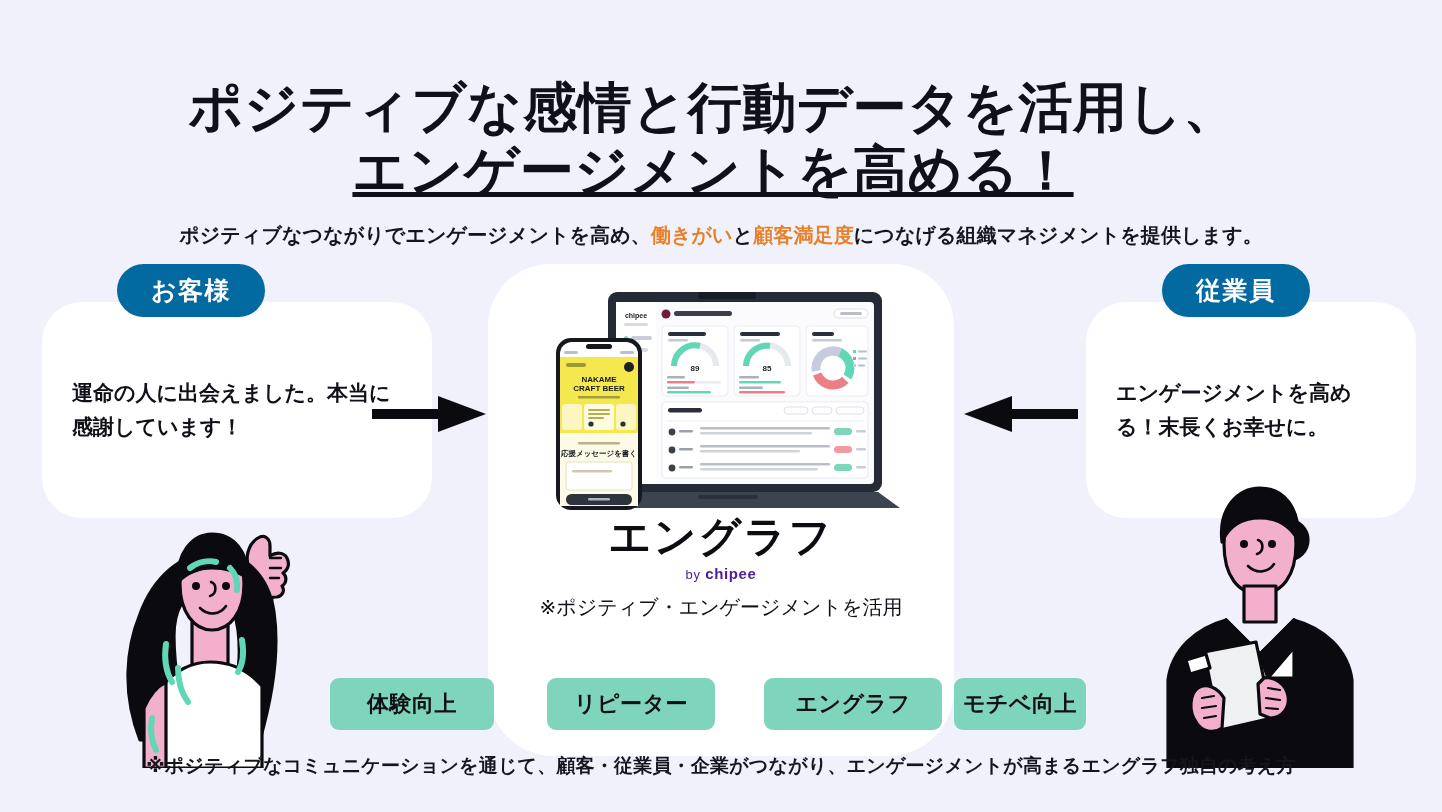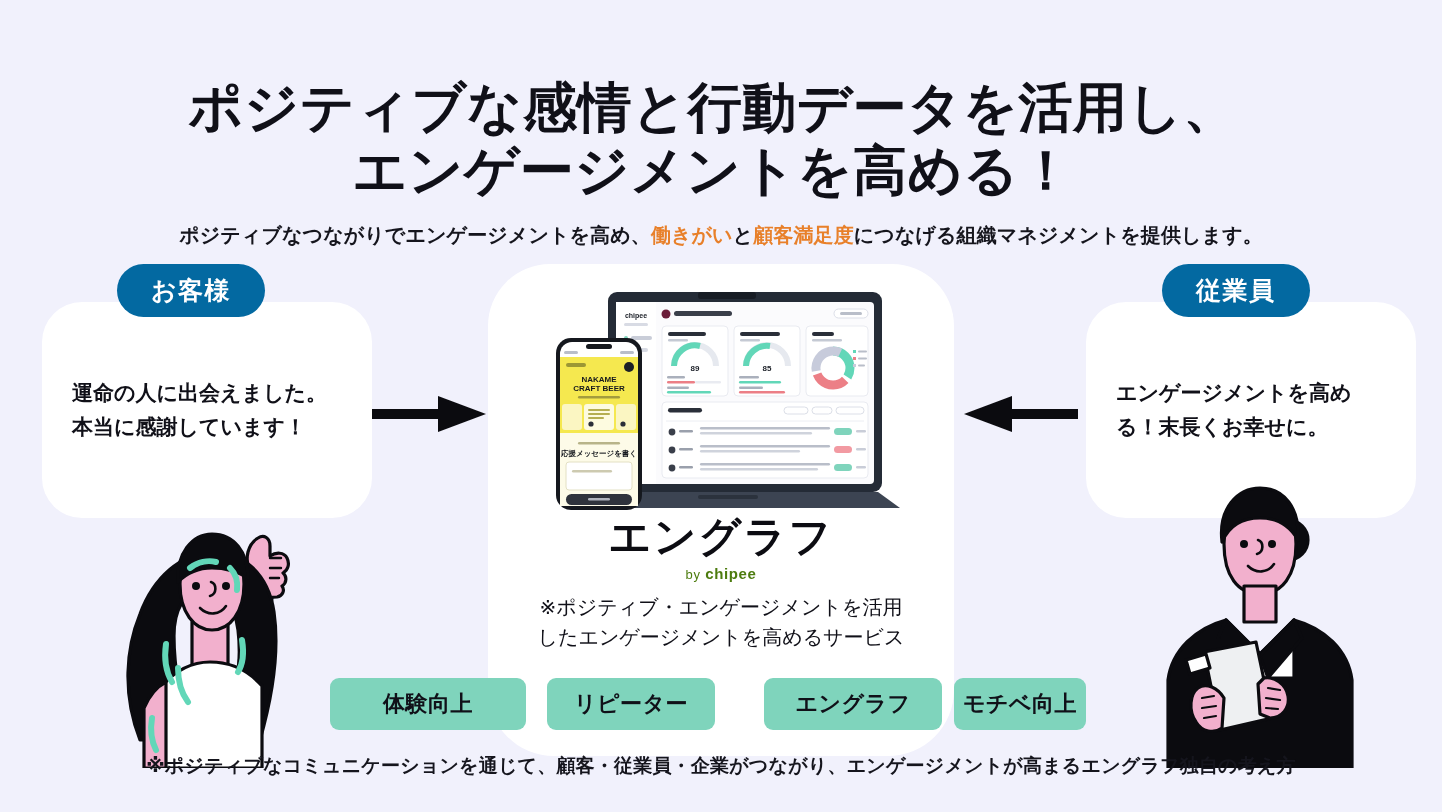--- a/index.html
+++ b/index.html
@@ -12,21 +12,21 @@
     -webkit-font-smoothing:antialiased;
   }
   .stage{position:absolute;inset:0;}
 
   
   .headline{
     position:absolute;left:0;right:16px;top:40px;text-align:center;
     font-size:54px;line-height:1.16;font-weight:700;letter-spacing:.5px;
     color:#101018;
   }
-  .headline .l2{display:block;}
+  .headline .l2{display:block;text-decoration:underline;}
 
   .subhead{
     position:absolute;left:0;right:0;top:202px;text-align:center;
     font-size:20px;font-weight:700;letter-spacing:.1px;color:#15151d;
     white-space:nowrap;
   }
   .subhead .hl{color:#e8802a;}
 
   
   .centre-panel{
@@ -35,21 +35,21 @@
   }
 
   
   .bubble{
     position:absolute;background:#ffffff;border-radius:40px;
     box-sizing:border-box;display:flex;align-items:center;
   }
   .bubble-text{
     font-size:21px;font-weight:700;line-height:1.62;color:#101018;
   }
-  .bubble.left{left:42px;top:302px;width:330px;height:216px;padding:0 30px;}
+  .bubble.left{left:42px;top:302px;width:390px;height:216px;padding:0 30px;}
   .bubble.right{left:1086px;top:302px;width:330px;height:216px;padding:0 30px;}
 
   .badge{
     position:absolute;height:53px;border-radius:27px;background:#0369a1;
     color:#ffffff;display:flex;align-items:center;justify-content:center;
     font-size:25px;font-weight:700;letter-spacing:1.5px;padding:0 34px;
     z-index:6;
   }
   .badge.left{left:117px;top:264px;}
   .badge.right{left:1162px;top:264px;}
@@ -69,37 +69,37 @@
 
   
   .logo-wrap{
     position:absolute;left:488px;top:516px;width:466px;text-align:center;
   }
   .logo-word{
     font-size:42px;font-weight:700;letter-spacing:2px;color:#0c0c12;
     line-height:1;font-family:"DejaVu Sans","Liberation Sans",sans-serif;
   }
   .logo-by{
-    margin-top:7px;font-size:15px;font-weight:700;letter-spacing:.6px;color:#4d7c0f;
+    margin-top:7px;font-size:15px;font-weight:700;letter-spacing:.6px;color:#4c1d95;
   }
   .logo-by .b{font-weight:400;font-size:13px;}
 
   .tagline{
     position:absolute;left:470px;top:592px;width:502px;text-align:center;
     font-size:20px;font-weight:400;line-height:1.52;color:#101018;
   }
 
   
   .pills{position:absolute;left:330px;top:678px;width:790px;height:52px;}
   .pill{
     position:absolute;top:0;height:52px;border-radius:9px;background:#7fd4bc;
     display:flex;align-items:center;justify-content:center;
     font-size:22px;font-weight:700;color:#101018;letter-spacing:.5px;
   }
-  .pill.p0{left:0px;width:196px;}
+  .pill.p0{left:0px;width:164px;}
   .pill.p1{left:190px;width:168px;margin-left:27px;}
   .pill.p2{left:434px;width:178px;}
   .pill.p3{left:624px;width:132px;}
 
   
   .footnote{
     position:absolute;left:0;right:0;bottom:14px;text-align:center;
     font-size:19px;font-weight:700;color:#15151d;letter-spacing:.2px;
   }
 </style>
@@ -354,21 +354,20 @@
   <div class="logo-wrap">
     <div class="logo-word">エングラフ</div>
     <div class="logo-by">
       <span class="b">by</span>
       <span>chipee</span>
     </div>
   </div>
 
   <div class="tagline">
     <span>※ポジティブ・エンゲージメントを活用</span><br>
-    <span>したエンゲージメントを高めるサービス</span>
   </div>
 
   <div class="pills">
     <div class="pill p0">体験向上</div>
     <div class="pill p1">リピーター</div>
     <div class="pill p2">エングラフ</div>
     <div class="pill p3">モチベ向上</div>
   </div>
 
   <p class="footnote">※ポジティブなコミュニケーションを通じて、顧客・従業員・企業がつながり、エンゲージメントが高まるエングラフ独自の考え方</p>

